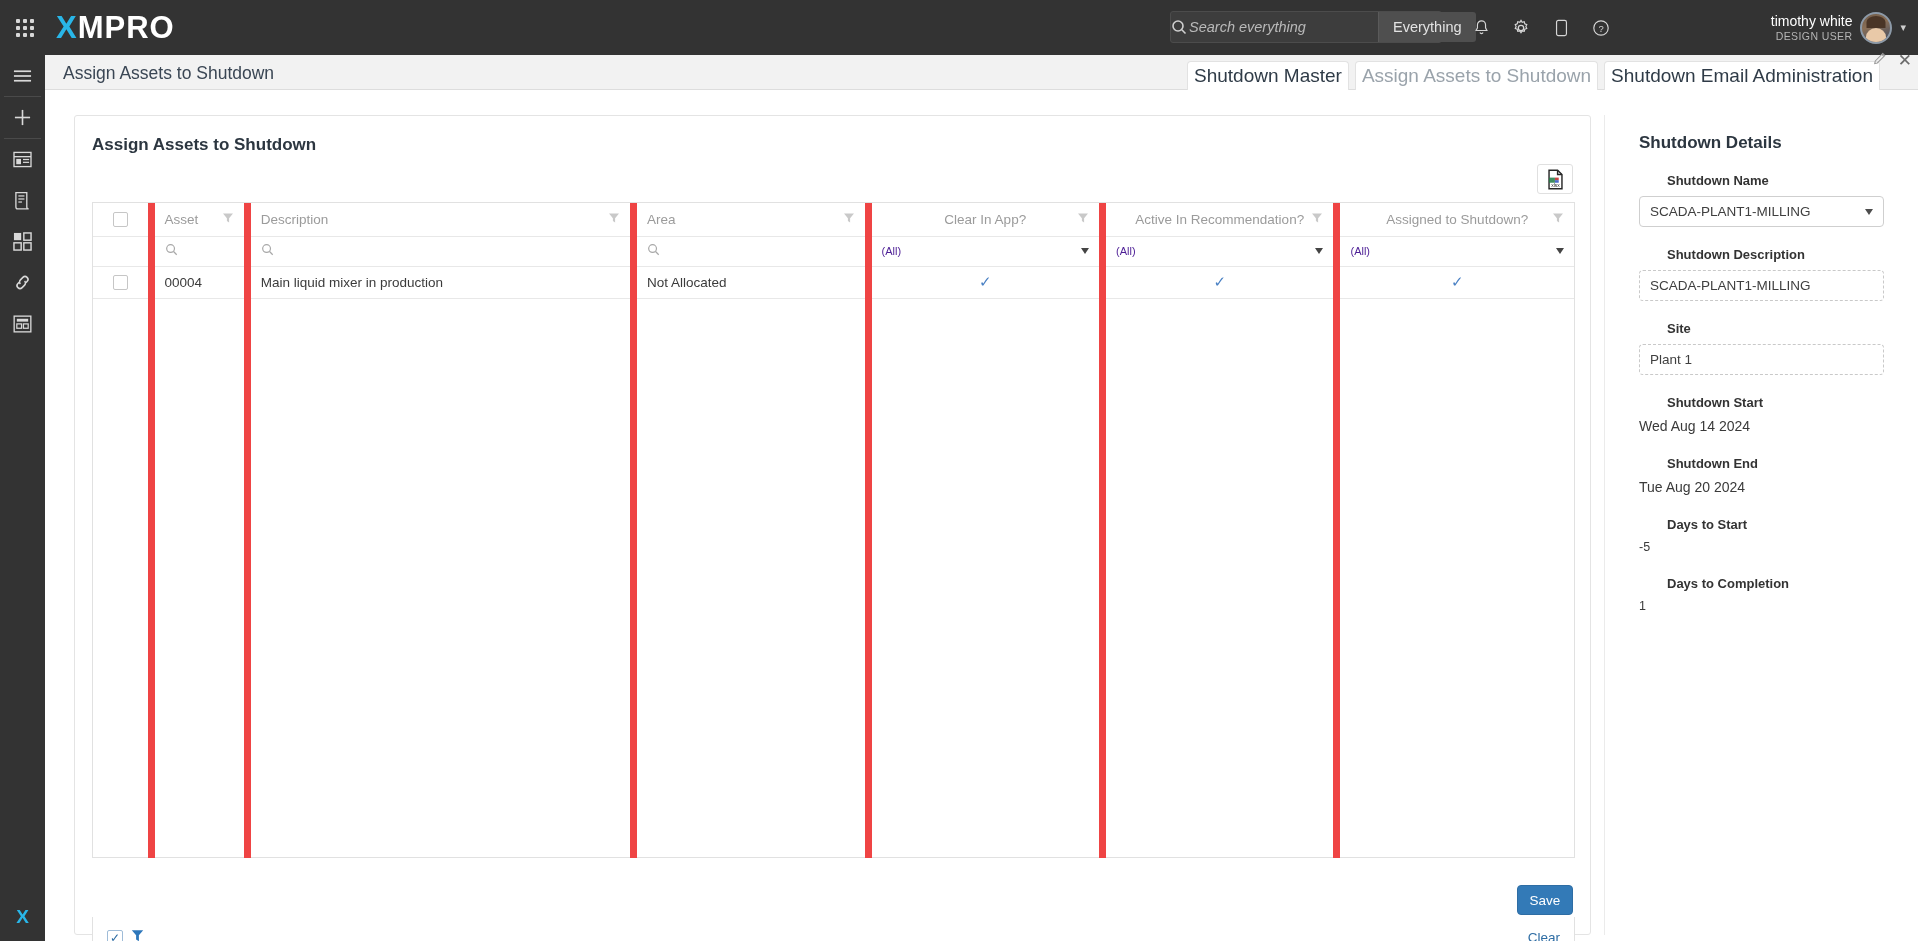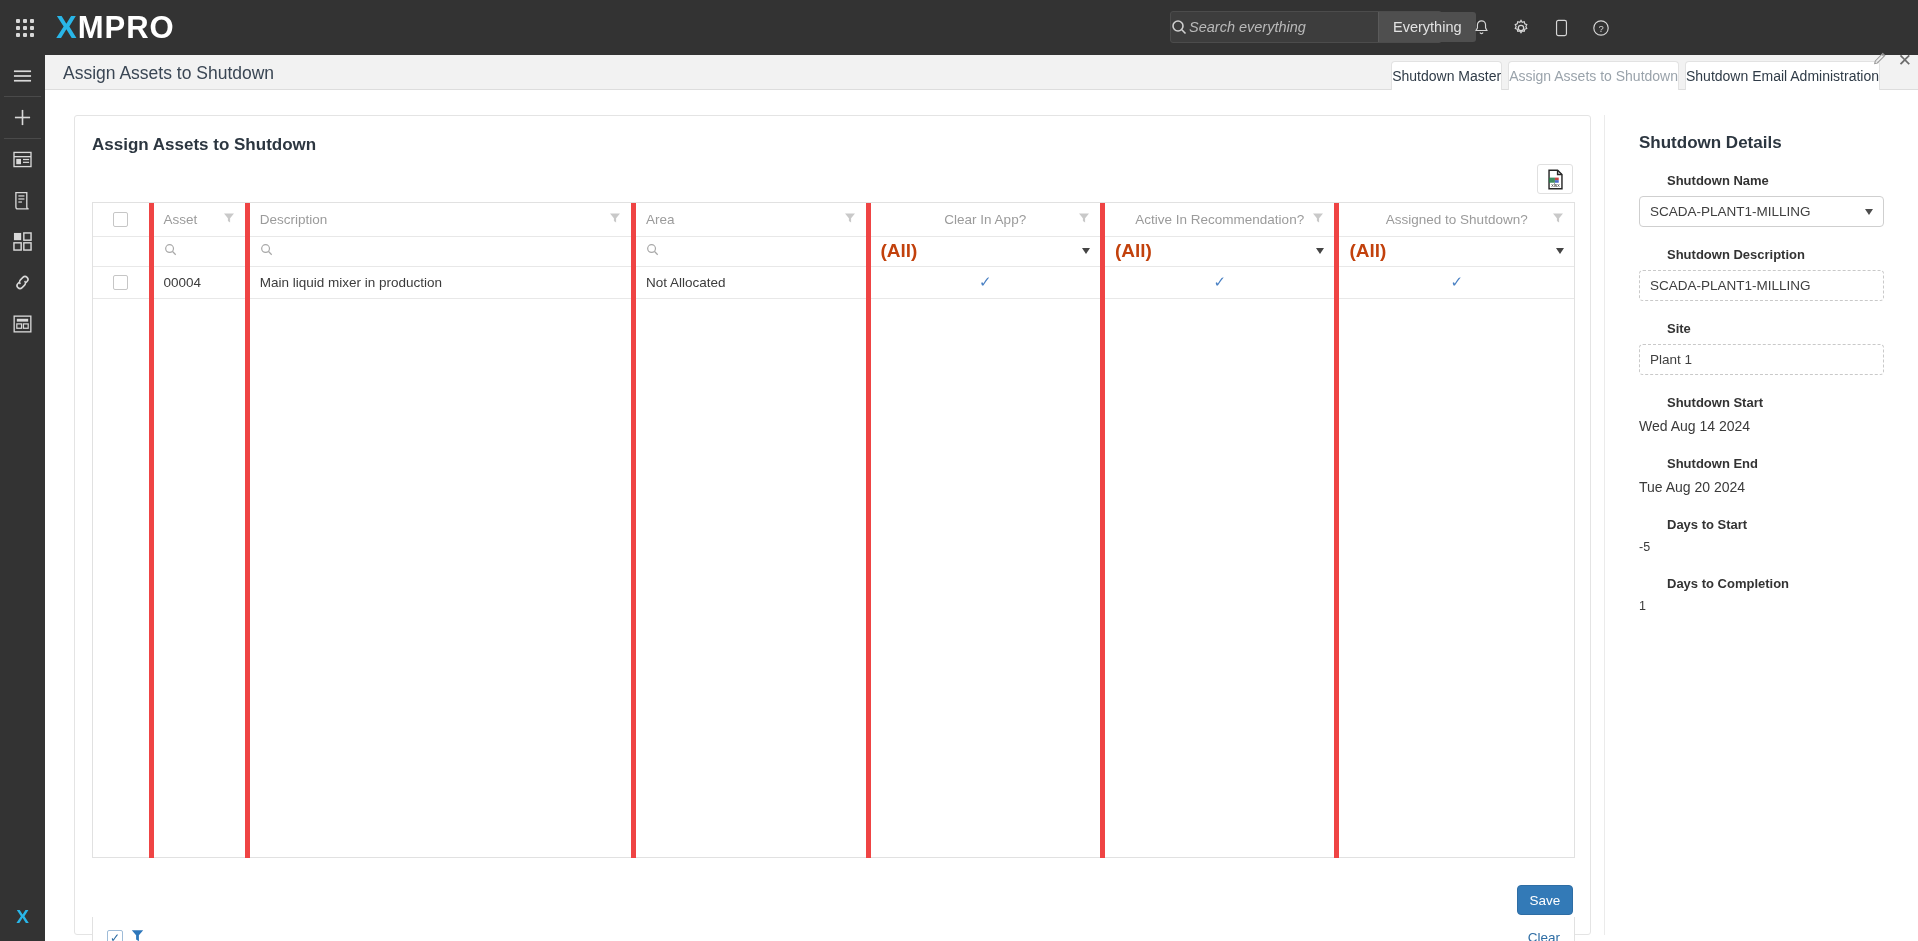--- a/index.html
+++ b/index.html
@@ -109,25 +109,25 @@
     width: 1873px; height: 35px;
     background: #f2f2f2;
     border-bottom: 1px solid #dddddd;
   }
   .page-title {
     position: absolute; left: 18px; top: 8px;
     font-size: 17.5px; color: #3a4654;
   }
   .tabs { position: absolute; right: 38px; top: 6px; display: flex; align-items: flex-end; gap: 6px;}
   .tab {
-    height: 29px; padding: 0 0;
+    height: 29px; padding: 0 6px;
     background: #ffffff; border: 1px solid #e2e2e2; border-bottom: none;
     border-radius: 4px 4px 0 0;
     display: flex; align-items: center;
-    font-size: 14px; color: #2f3b47; cursor: pointer; white-space: nowrap;
+    font-size: 19px; color: #2f3b47; cursor: pointer; white-space: nowrap;
   }
   .tab.inactive { color: #9aa3ab; }
   .tab-edit { position: absolute; right: 30px; top: 51px; cursor:pointer; }
   .tab-close { position: absolute; right: 6px; top: 52px; cursor:pointer; color:#6b6b6b; font-size:17px; line-height:1; }
   .content-card {
     position: absolute; left: 74px; top: 115px;
     width: 1517px; height: 820px;
     background: #ffffff; border: 1px solid #e4e4e4;
     border-radius: 3px;
   }
@@ -135,39 +135,39 @@
   .export-btn {
     position: absolute; right: 17px; top: 48px;
     width: 36px; height: 30px;
     border: 1px solid #e0e0e0; border-radius: 3px; background: #fff;
     display: flex; align-items: center; justify-content: center; cursor: pointer;
   }
 
   
   .grid { position: absolute; left: 17px; top: 86px; width: 1483px; border: 1px solid #e1e1e1; border-bottom:none;}
   .grid table { width: 100%; border-collapse: collapse; table-layout: fixed; }
-  .grid th, .grid td { border-right: 5px solid #ef4444; border-bottom: 1px solid #e8e8e8; padding: 0 10px; }
+  .grid th, .grid td { border-right: 7px solid #ef4444; border-bottom: 1px solid #e8e8e8; padding: 0 10px; }
   .grid th:last-child, .grid td:last-child { border-right: none; }
   .hrow th { height: 33px; font-weight: normal; font-size: 13.5px; color: #9b9b9b; text-align: left; }
   .hrow th.ctr { text-align: center; }
   .hrow .hinner { display:flex; align-items:center; justify-content:space-between; gap:6px;}
   .hrow .hinner.ctr { justify-content:center; position:relative;}
   .hrow .hinner.ctr .flt { position:absolute; right:0; }
   .frow td { height: 30px; }
   .drow td { height: 32px; font-size: 13.5px; color: #3b3b3b; }
   .drow td.ctr { text-align: center; }
   .filler td { height: 559px; border-bottom: 1px solid #e1e1e1; }
   .cbx {
     width: 15px; height: 15px; border: 1px solid #c6c6c6; border-radius: 2px;
     background: #fff; display: inline-block; cursor: pointer; vertical-align: middle;
   }
   .col-check { width: 47px; text-align: center !important; padding: 0 !important;}
   .ddl {
     display:flex; align-items:center; justify-content:space-between;
-    font-size: 19px; color: #c2410c; cursor:pointer; height:100%;font-weight:bold;
+    font-size: 11px; color: #4c1d95; cursor:pointer; height:100%;
   }
   .ddl .tri { border-left: 4.5px solid transparent; border-right: 4.5px solid transparent; border-top: 6px solid #444; }
   .tick { color: #4a81c4; font-size: 15px; }
 
   
   .gridfoot {
     position: absolute; left: 17px; top: 801px; width: 1483px; height: 42px;
     border: 1px solid #e1e1e1; border-top: none; background: #fff;
     display: flex; align-items: center; padding: 0 14px;
   }
@@ -262,20 +262,28 @@
         </svg>
     </span>
     <span class="topicon">
       <svg width="18" height="18" viewBox="0 0 20 20">
           <circle cx="10" cy="10" r="8" fill="none" stroke="#d6d6d6" stroke-width="1.3"></circle>
           <text x="10" y="14.3" font-size="10.5" fill="#d6d6d6" text-anchor="middle" font-family="Liberation Sans, sans-serif">?</text>
         </svg>
     </span>
   </div>
 
+  <div class="userblock">
+    <div class="usertext">
+      <div class="uname">timothy white</div>
+      <div class="urole">DESIGN USER</div>
+    </div>
+    <div class="avatar"></div>
+    <span class="caret-dn">▾</span>
+  </div>
 </div>
 
 <div class="rail">
   <div class="rail-item">
     <svg width="19" height="14" viewBox="0 0 20 14">
         <g stroke="#d9d9d9" stroke-width="1.8">
           <line x1="1" y1="2" x2="19" y2="2"></line>
           <line x1="1" y1="7" x2="19" y2="7"></line>
           <line x1="1" y1="12" x2="19" y2="12"></line>
         </g>

